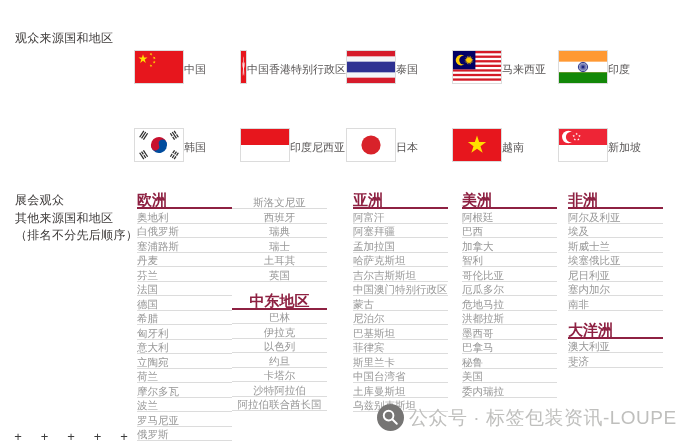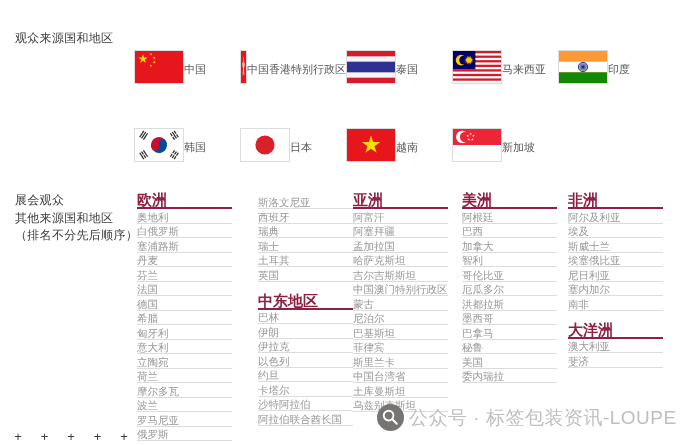--- a/index.html
+++ b/index.html
@@ -14,21 +14,21 @@
   
   #flag-grid { position:absolute; left:134px; top:28px; display:grid; grid-template-columns:repeat(5,106px); grid-auto-rows:78px; }
   .flag-cell { display:flex; align-items:center; }
   .flag-box { width:50px; height:34px; border:1px solid #dcdcdc; box-sizing:border-box; background:#fff; }
   .flag-box svg { display:block; width:100%; height:100%; }
   .flag-label { margin-top:5px; font-size:11px; color:#595656; white-space:nowrap; }
 
   
   .country-col { position:absolute; top:193px; width:95px; }
   #columns .country-col:nth-child(1){ left:137px; }
-  #columns .country-col:nth-child(2){ left:258px; }
+  #columns .country-col:nth-child(2){ left:232px;text-align:center; }
   #columns .country-col:nth-child(3){ left:353px; }
   #columns .country-col:nth-child(4){ left:462px; }
   #columns .country-col:nth-child(5){ left:568px; }
   .col-header {
     height:16px; box-sizing:border-box; border-bottom:2px solid var(--accent,#8E2142);
     color:var(--accent,#8E2142); font-weight:bold; font-size:15px; line-height:13px; white-space:nowrap;
   }
   .item {
     height:14.5px; box-sizing:border-box; border-bottom:1px solid #dcdcdc;
     font-size:10.5px; line-height:13px; padding-top:1.5px; color:#979797; white-space:nowrap; overflow:hidden;
@@ -166,20 +166,29 @@
               <rect x="22.20" y="14.30" width="2.1" height="0.8"></rect>
               <rect x="24.90" y="14.30" width="2.1" height="0.8"></rect>
               <rect x="22.20" y="15.70" width="2.1" height="0.8"></rect>
               <rect x="24.90" y="15.70" width="2.1" height="0.8"></rect>
               <rect x="22.20" y="17.10" width="2.1" height="0.8"></rect>
               <rect x="24.90" y="17.10" width="2.1" height="0.8"></rect>
             </g>
           </svg>
         </div>
         <div class="flag-label">韩国</div>
+      </div>
+      <div class="flag-cell">
+        <div class="flag-box">
+          <svg viewBox="0 0 30 20" preserveAspectRatio="none">
+            <rect width="30" height="20" fill="#ffffff"></rect>
+            <rect width="30" height="10" fill="#E7161D"></rect>
+          </svg>
+        </div>
+        <div class="flag-label">印度尼西亚</div>
       </div>
       <div class="flag-cell">
         <div class="flag-box">
           <svg viewBox="0 0 30 20" preserveAspectRatio="none">
             <rect width="30" height="20" fill="#ffffff"></rect>
             <circle cx="15" cy="10" r="6" fill="#D8222A"></circle>
           </svg>
         </div>
         <div class="flag-label">日本</div>
       </div>
@@ -239,21 +248,20 @@
       <div class="country-col">
         <div class="item tall">斯洛文尼亚</div>
         <div class="item">西班牙</div>
         <div class="item">瑞典</div>
         <div class="item">瑞士</div>
         <div class="item">土耳其</div>
         <div class="item">英国</div>
         <div class="spacer"></div>
         <div class="col-header">中东地区</div>
         <div class="item">巴林</div>
-        <div class="item">伊朗</div>
         <div class="item">伊拉克</div>
         <div class="item">以色列</div>
         <div class="item">约旦</div>
         <div class="item">卡塔尔</div>
         <div class="item">沙特阿拉伯</div>
         <div class="item">阿拉伯联合酋长国</div>
       </div>
       <div class="country-col">
         <div class="col-header">亚洲</div>
         <div class="item">阿富汗</div>
@@ -272,20 +280,21 @@
         <div class="item">乌兹别克斯坦</div>
       </div>
       <div class="country-col">
         <div class="col-header">美洲</div>
         <div class="item">阿根廷</div>
         <div class="item">巴西</div>
         <div class="item">加拿大</div>
         <div class="item">智利</div>
         <div class="item">哥伦比亚</div>
         <div class="item">厄瓜多尔</div>
+        <div class="item">危地马拉</div>
         <div class="item">洪都拉斯</div>
         <div class="item">墨西哥</div>
         <div class="item">巴拿马</div>
         <div class="item">秘鲁</div>
         <div class="item">美国</div>
         <div class="item">委内瑞拉</div>
       </div>
       <div class="country-col">
         <div class="col-header">非洲</div>
         <div class="item">阿尔及利亚</div>

